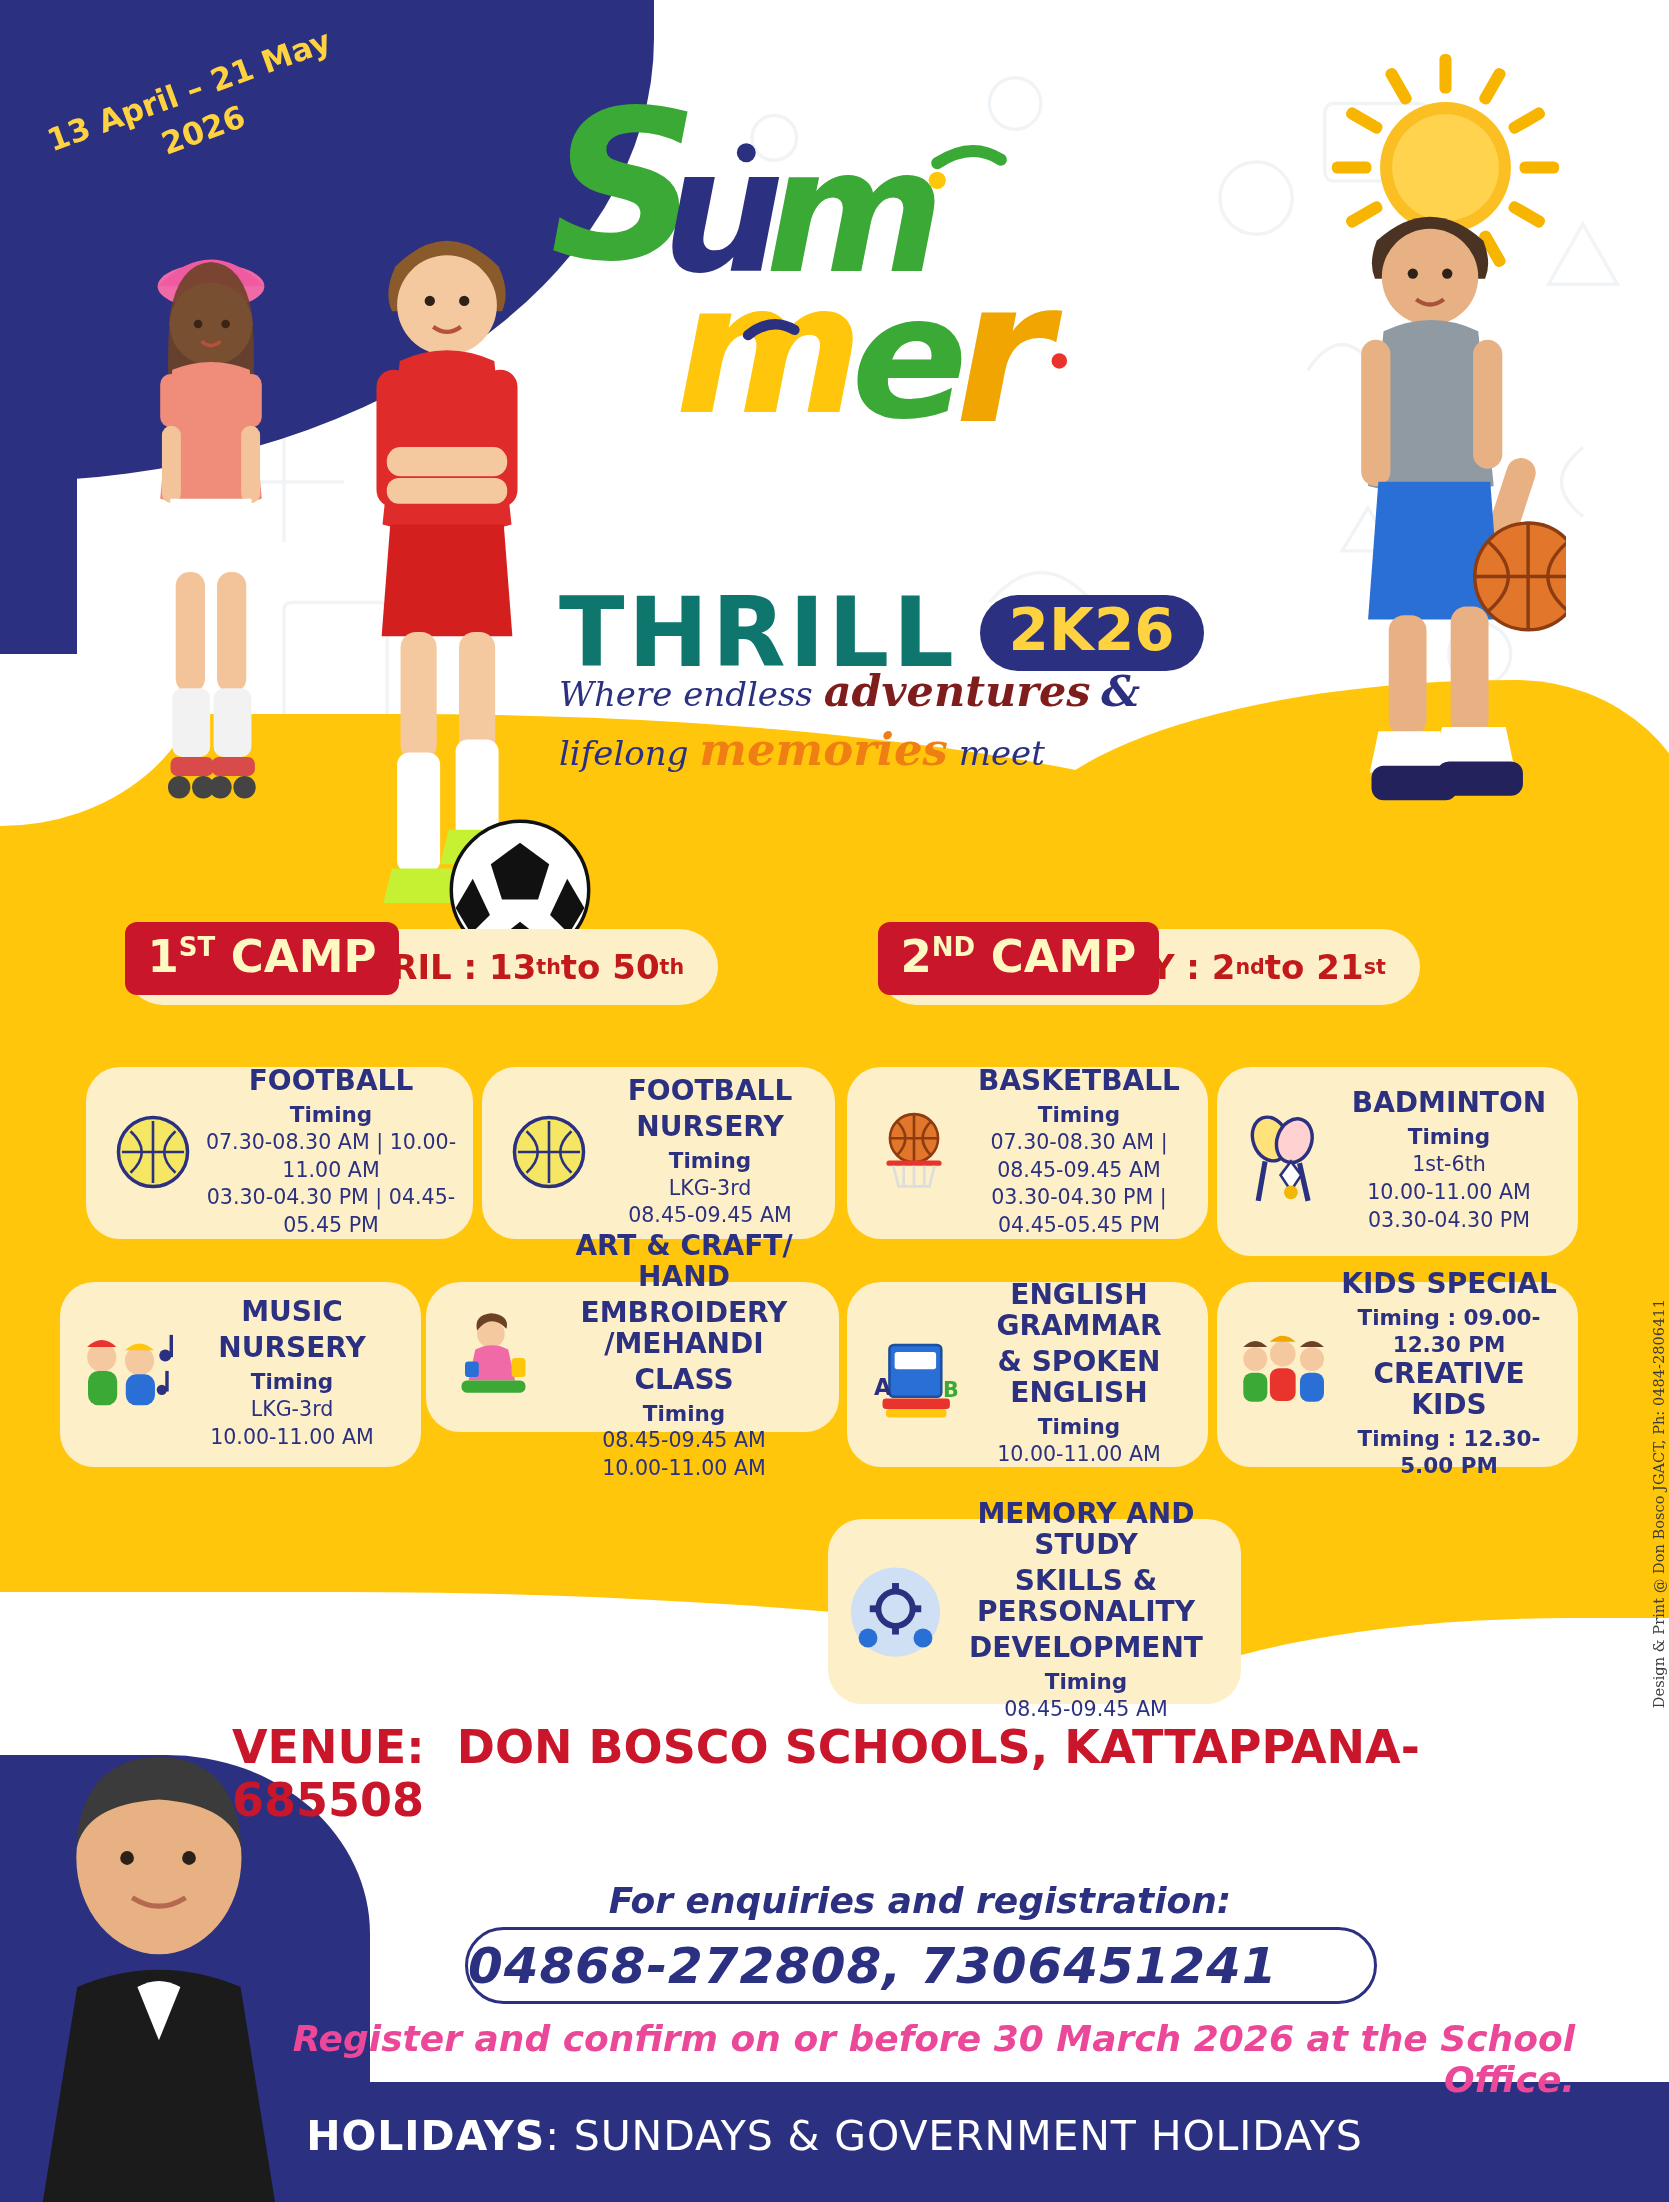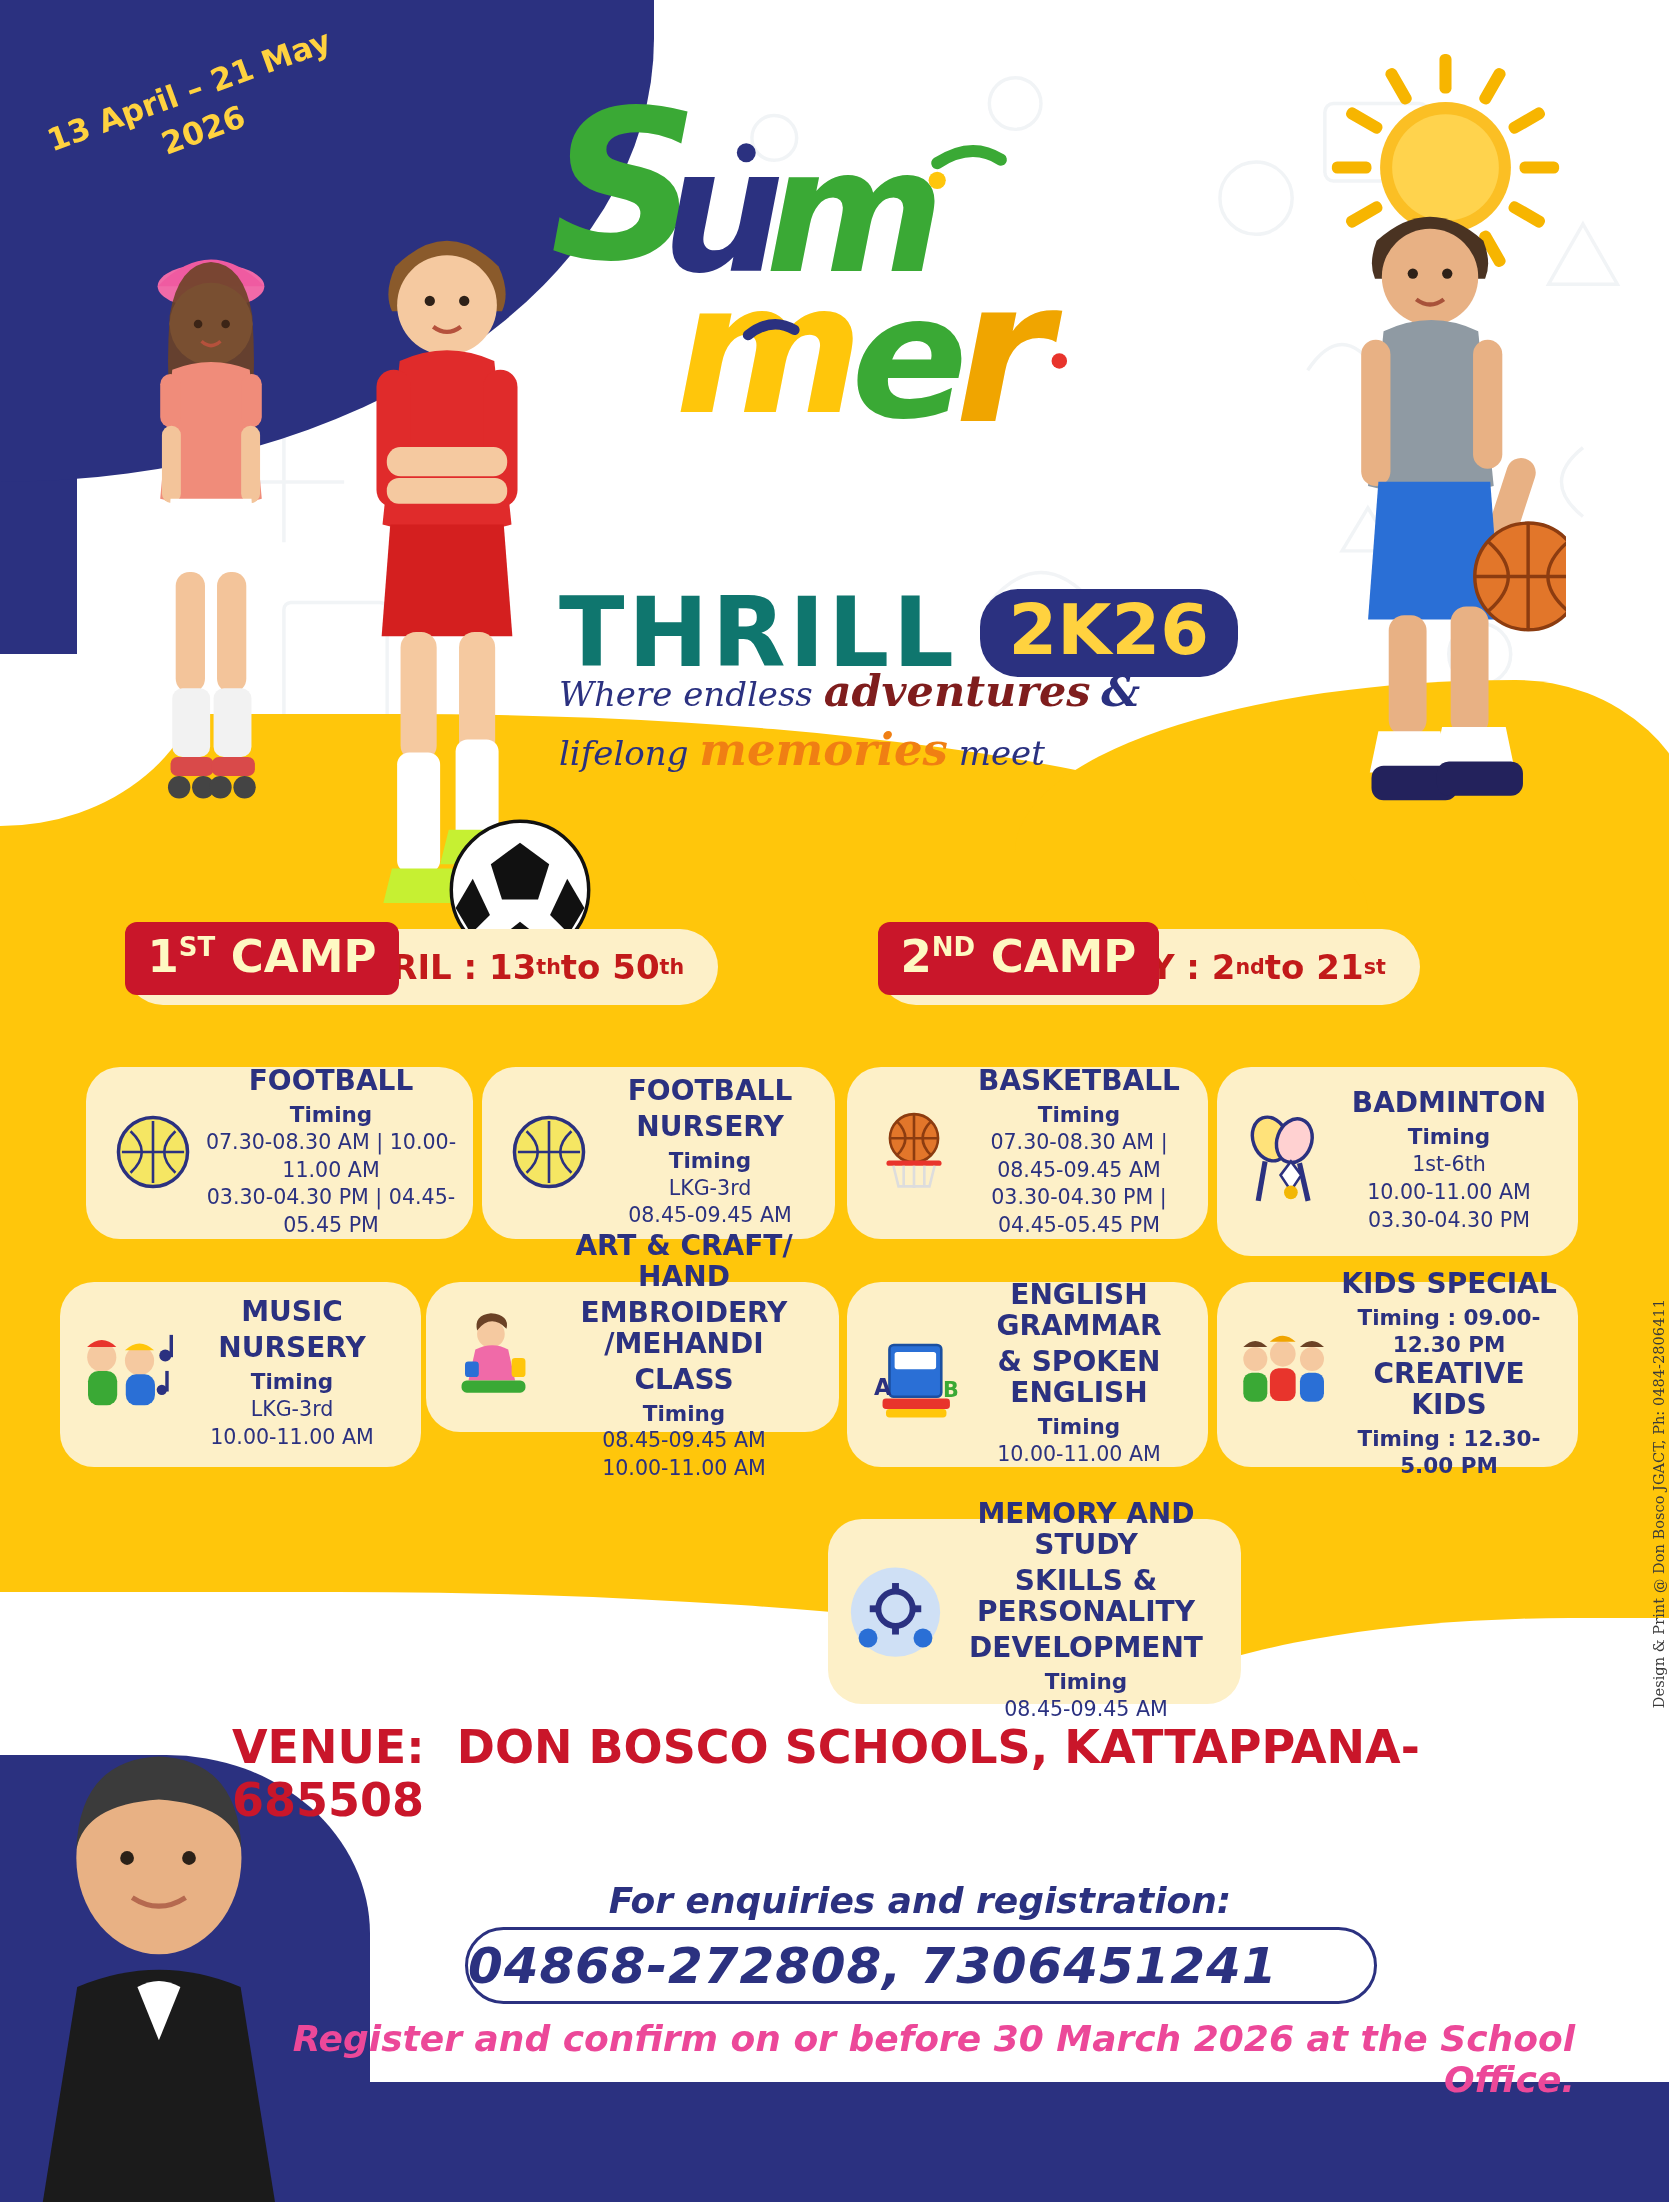--- a/index.html
+++ b/index.html
@@ -126,21 +126,21 @@
     font-family: "DejaVu Sans", sans-serif;
     font-size: 96px; font-weight: bold;
     letter-spacing: 3.4px;
     color: #0f766e;
     line-height: 1;
   }
   .thrill-badge {
     background: #2b3180;
     color: #ffd23f;
     font-family: "DejaVu Sans", sans-serif;
-    font-size: 70px; font-weight: bold;
+    font-size: 58px; font-weight: bold;
     padding: 5.2px 29px 12px 29px;
     border-radius: 38px;
     line-height: 1;
   }
   .tagline {
     position: absolute; left: 559px; top: 662px;
     width: 654px;
     z-index: 5;
     font-family: "DejaVu Serif", serif;
     font-style: italic;
@@ -692,15 +692,18 @@
   </div>
 
   <div class="enquiry">For enquiries and registration:</div>
 
   <div class="phone-box">
     <span>04868-272808, 7306451241</span>
   </div>
 
   <div class="register-line">Register and confirm on or before 30 March 2026 at the School Office.</div>
 
+  <div class="holidays">
+    <b>HOLIDAYS</b><span>: SUNDAYS &amp; GOVERNMENT HOLIDAYS</span>
+  </div>
 
 </div>
 
 
 </body></html>

